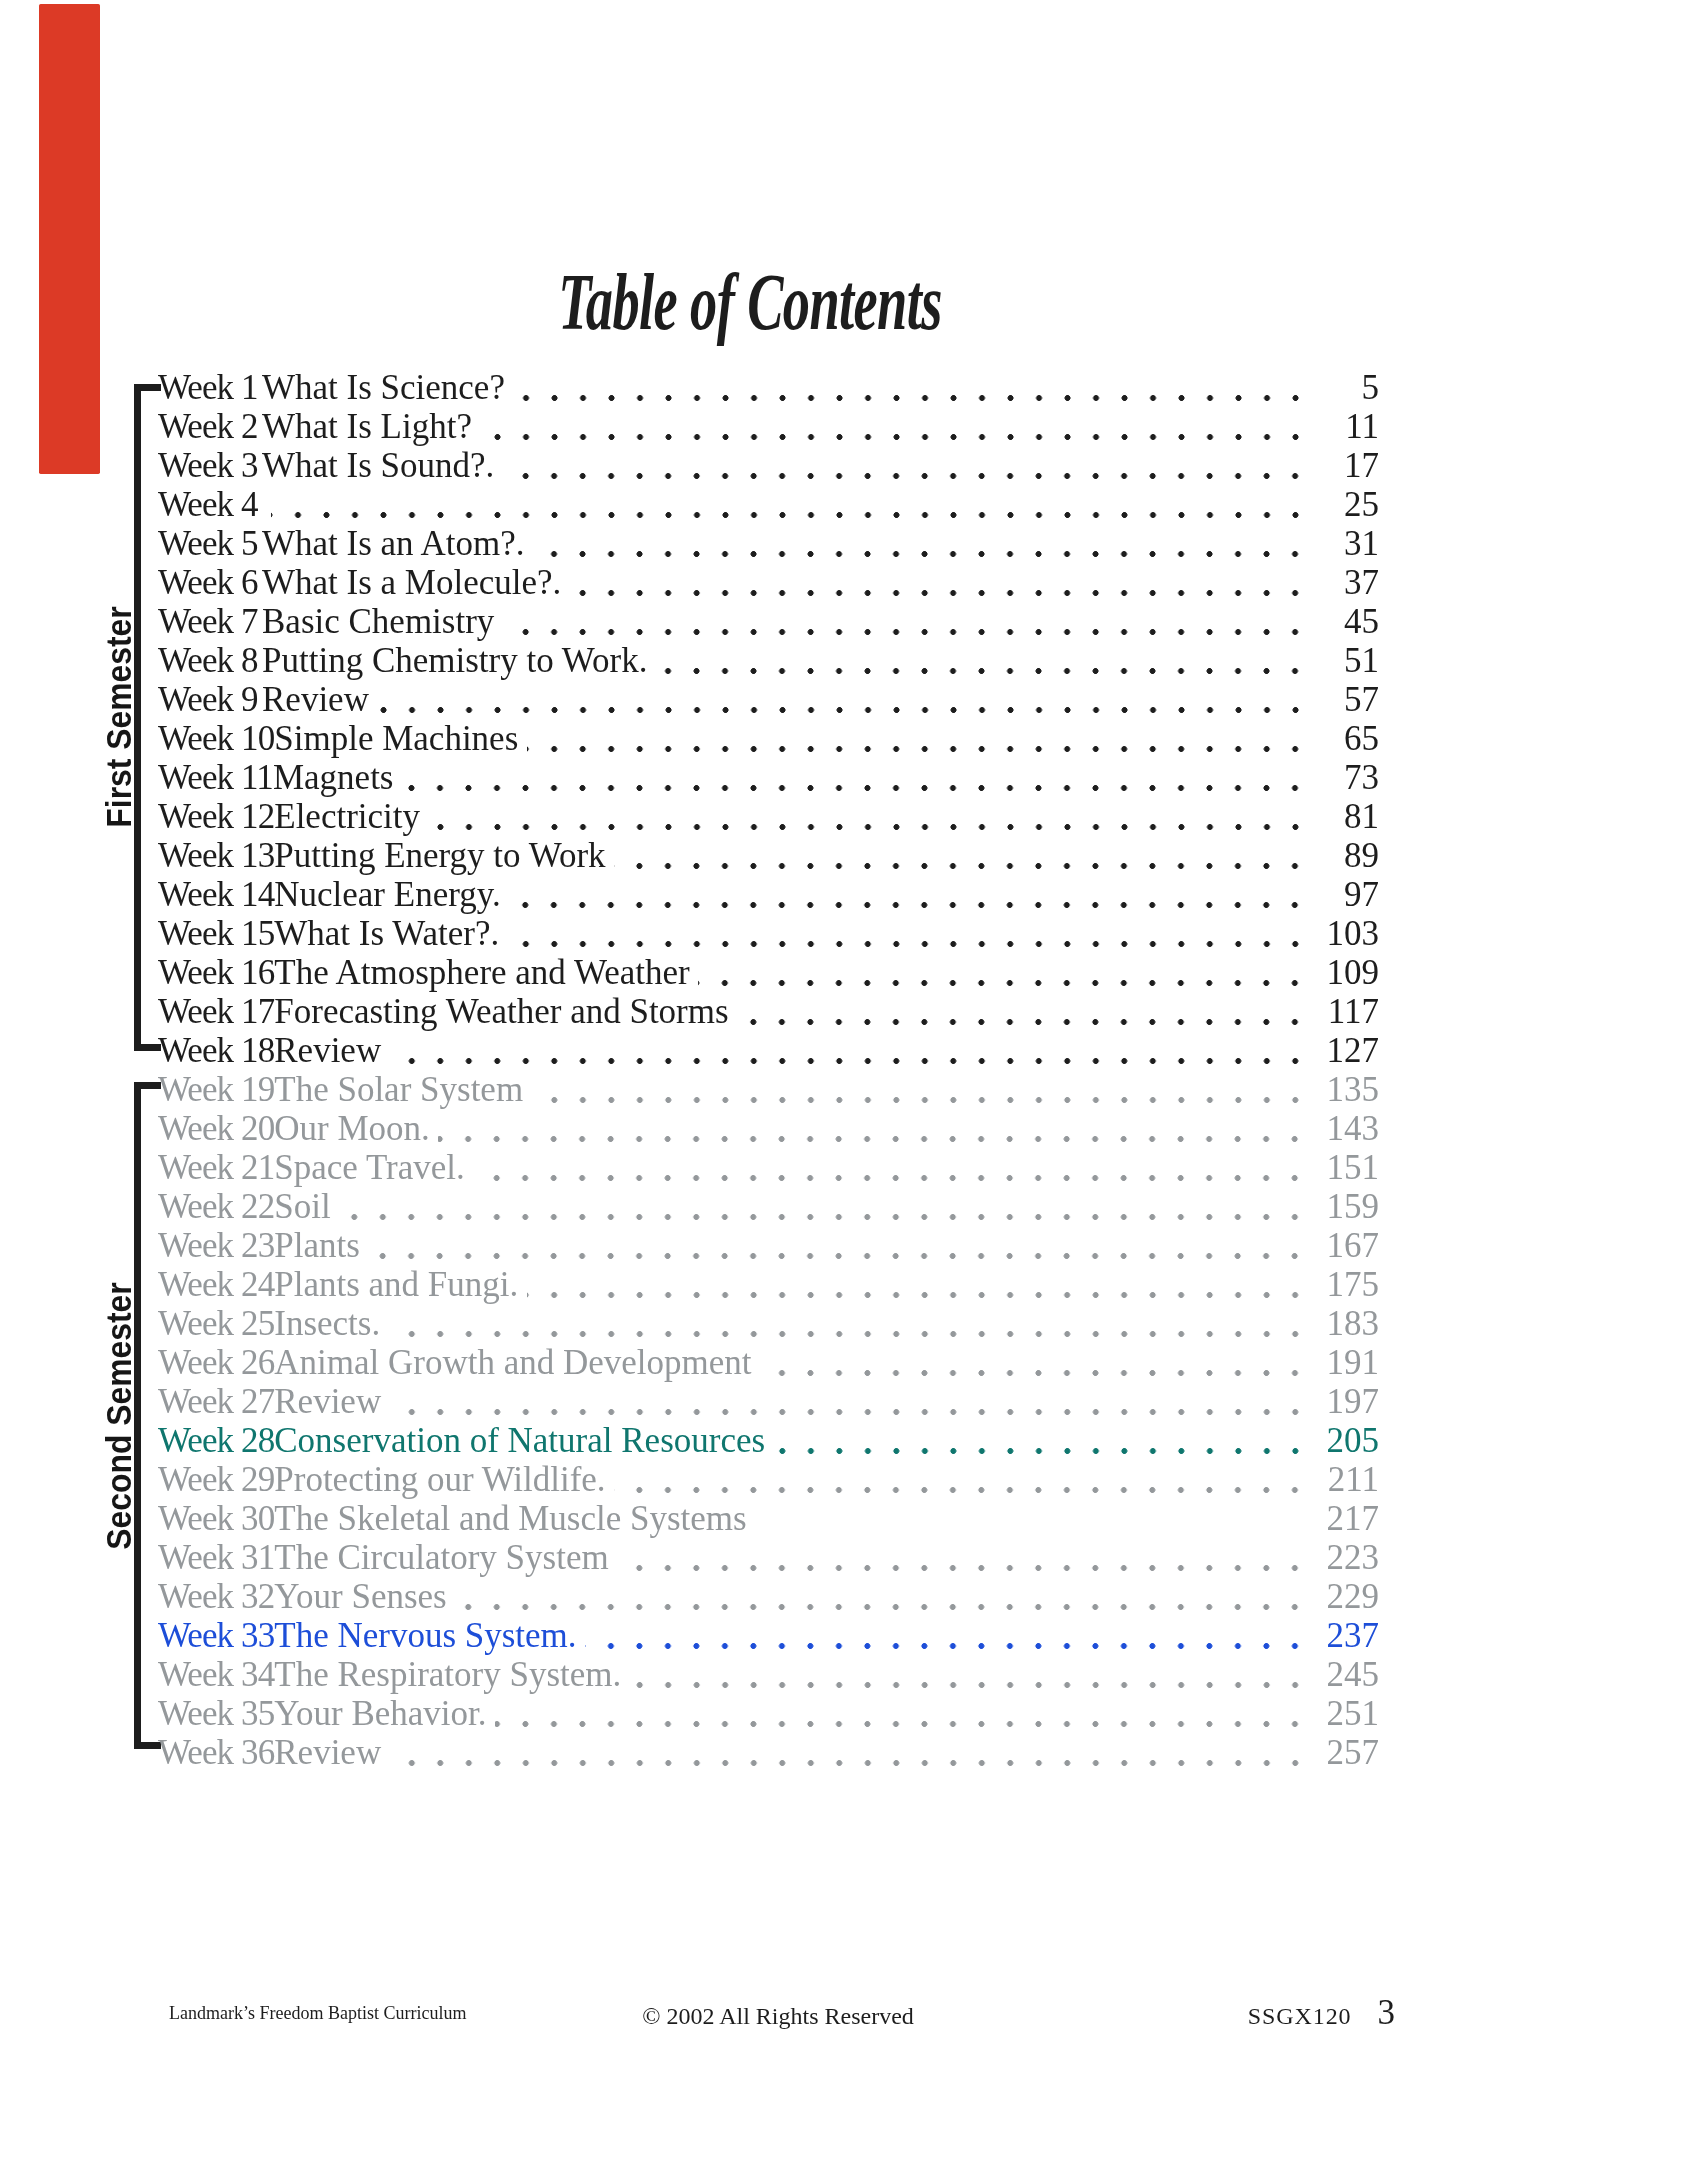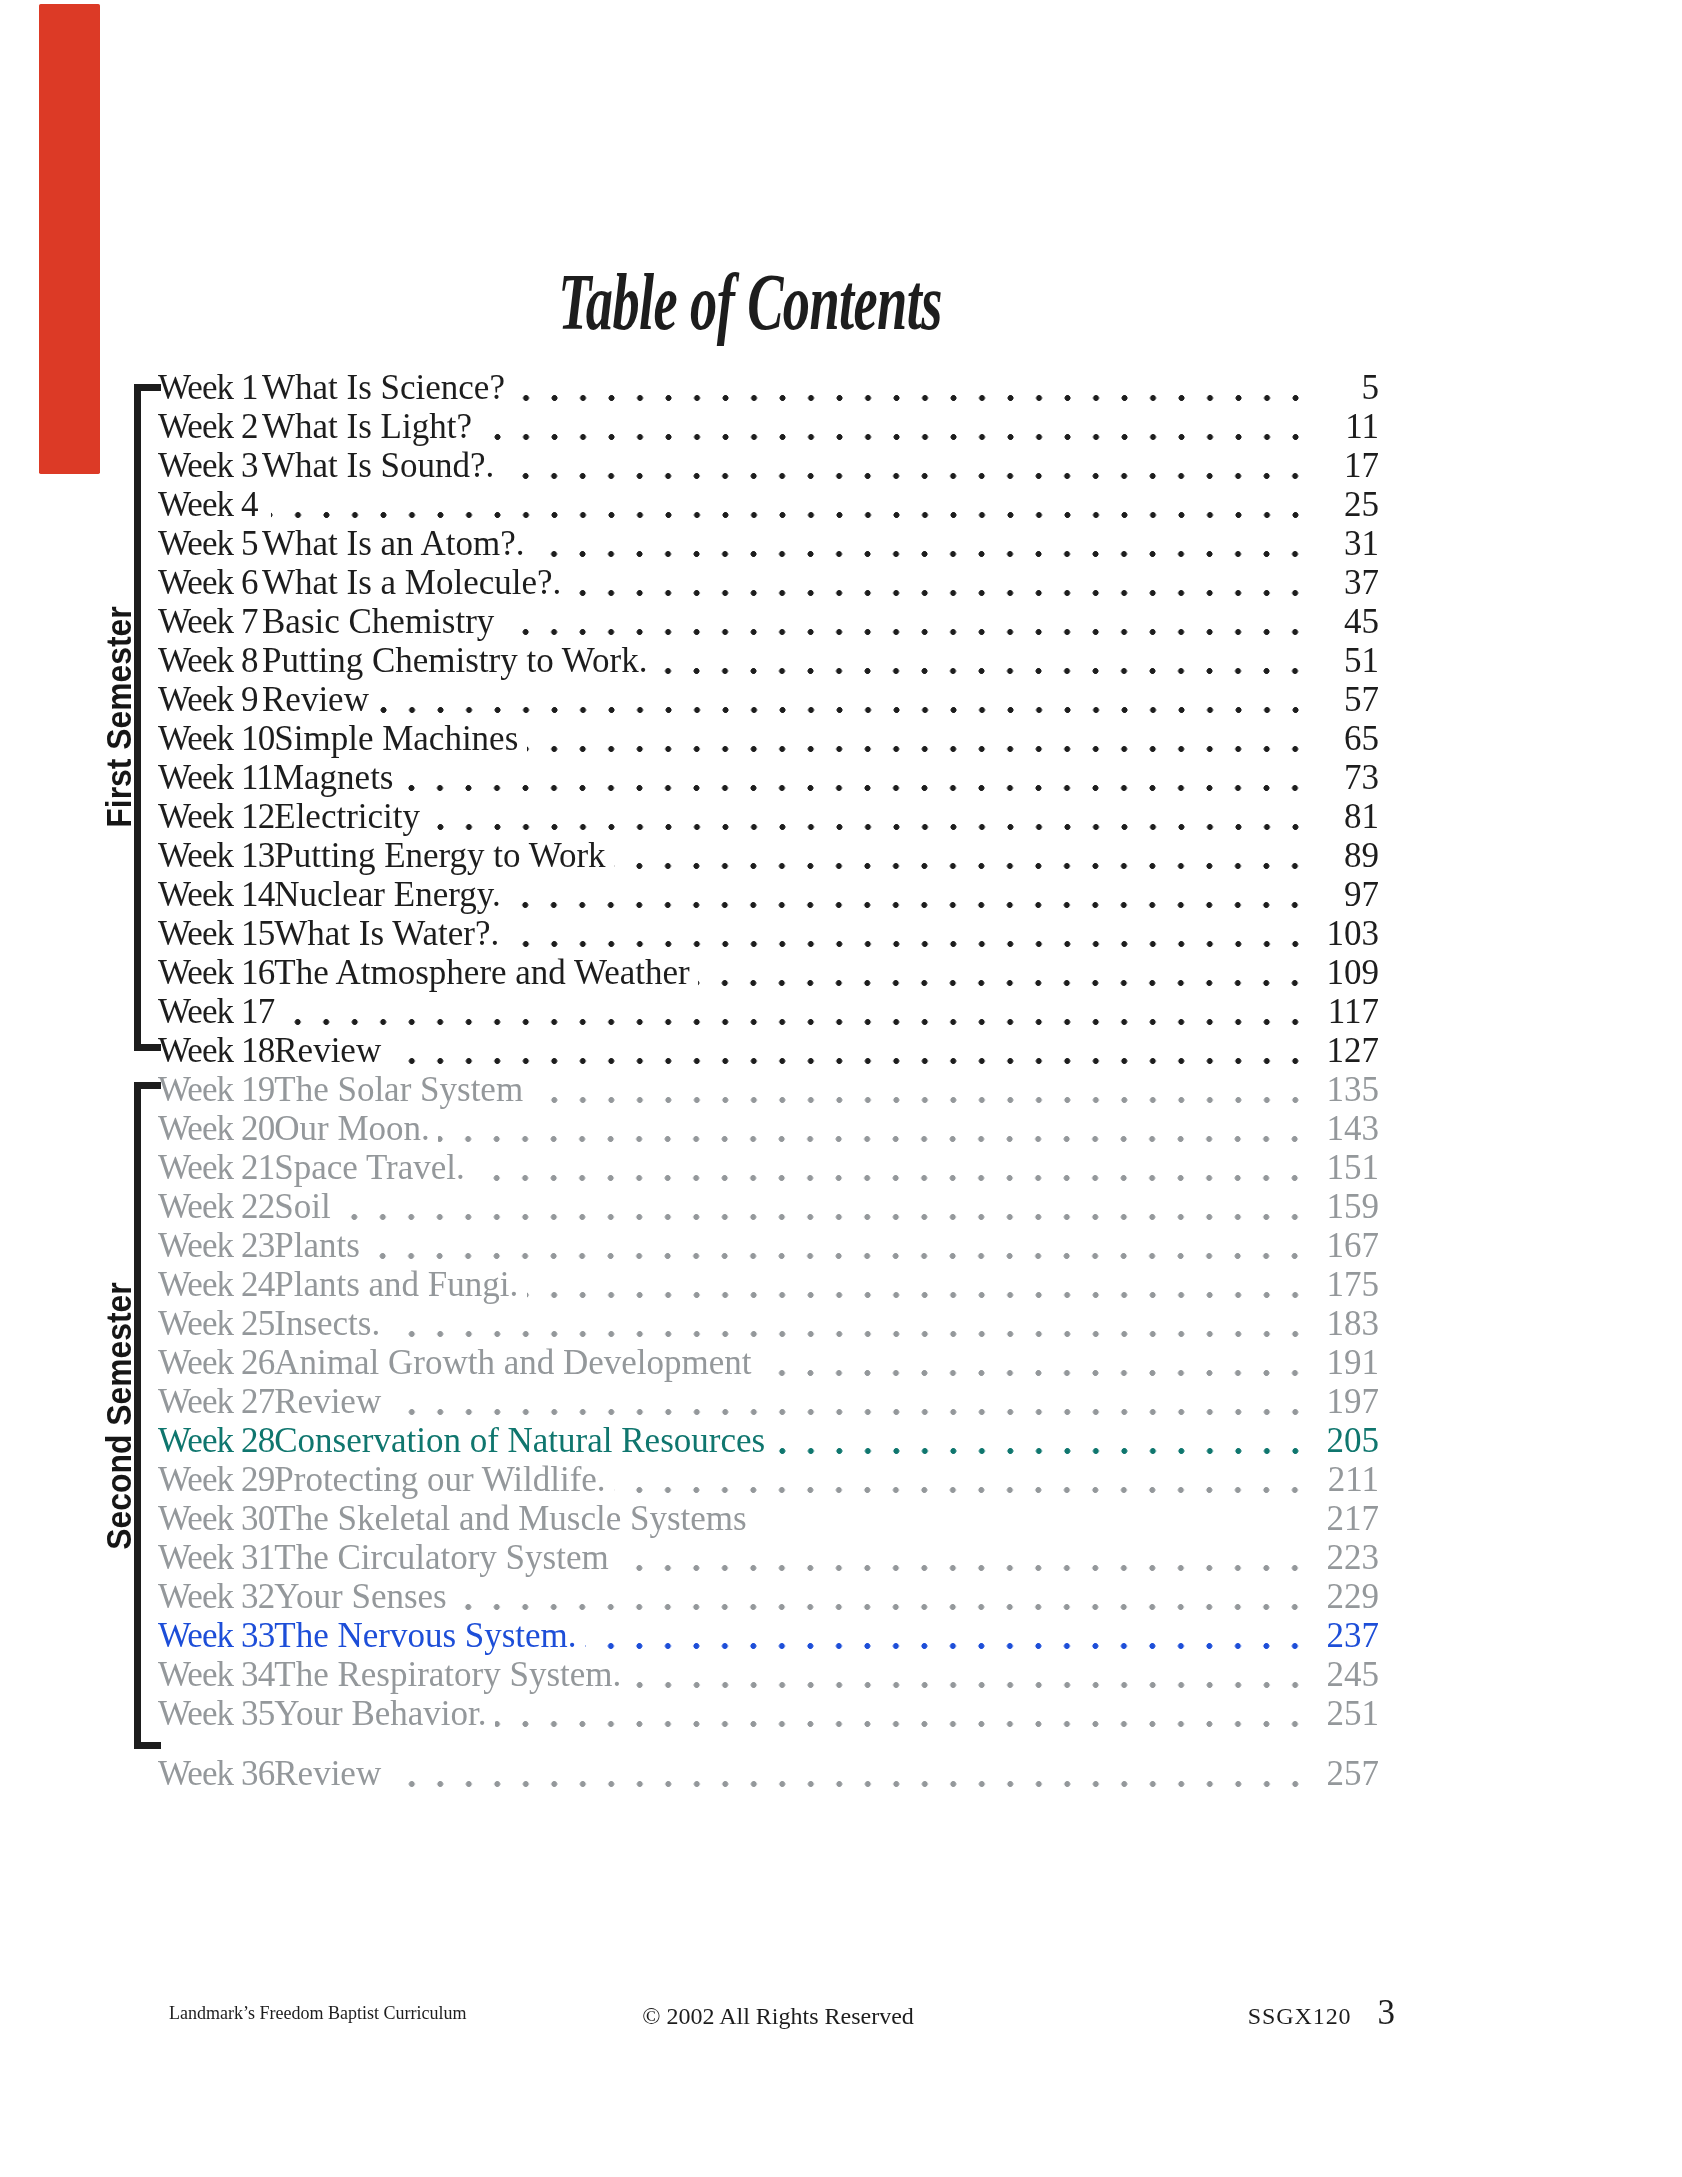--- a/index.html
+++ b/index.html
@@ -174,20 +174,21 @@
         <span class="pg">103</span>
       </div>
       <div class="row">
         <span class="wk">Week 16</span>
         <span class="ttl">The Atmosphere and Weather</span>
         <span class="leader"></span>
         <span class="pg">109</span>
       </div>
       <div class="row">
         <span class="wk">Week 17</span>
+        <span class="ttl">Forecasting Weather and Storms</span>
         <span class="leader"></span>
         <span class="pg">117</span>
       </div>
       <div class="row">
         <span class="wk">Week 18</span>
         <span class="ttl">Review</span>
         <span class="leader"></span>
         <span class="pg">127</span>
       </div>
       <div class="row gray" style="color: rgb(148, 152, 155);">
@@ -285,21 +286,21 @@
         <span class="ttl">The Respiratory System.</span>
         <span class="leader"></span>
         <span class="pg">245</span>
       </div>
       <div class="row gray" style="color: rgb(148, 152, 155);">
         <span class="wk">Week 35</span>
         <span class="ttl">Your Behavior.</span>
         <span class="leader"></span>
         <span class="pg">251</span>
       </div>
-      <div class="row gray" style="color: rgb(148, 152, 155); margin-top: 21px;">
+      <div class="row gray" style="color: rgb(148, 152, 155);">
         <span class="wk">Week 36</span>
         <span class="ttl">Review</span>
         <span class="leader"></span>
         <span class="pg">257</span>
       </div>
     </div>
 
   <div class="footer-left">Landmark’s Freedom Baptist Curriculum</div>
   <div class="footer-center">© 2002 All Rights Reserved</div>
   <div class="footer-right">

